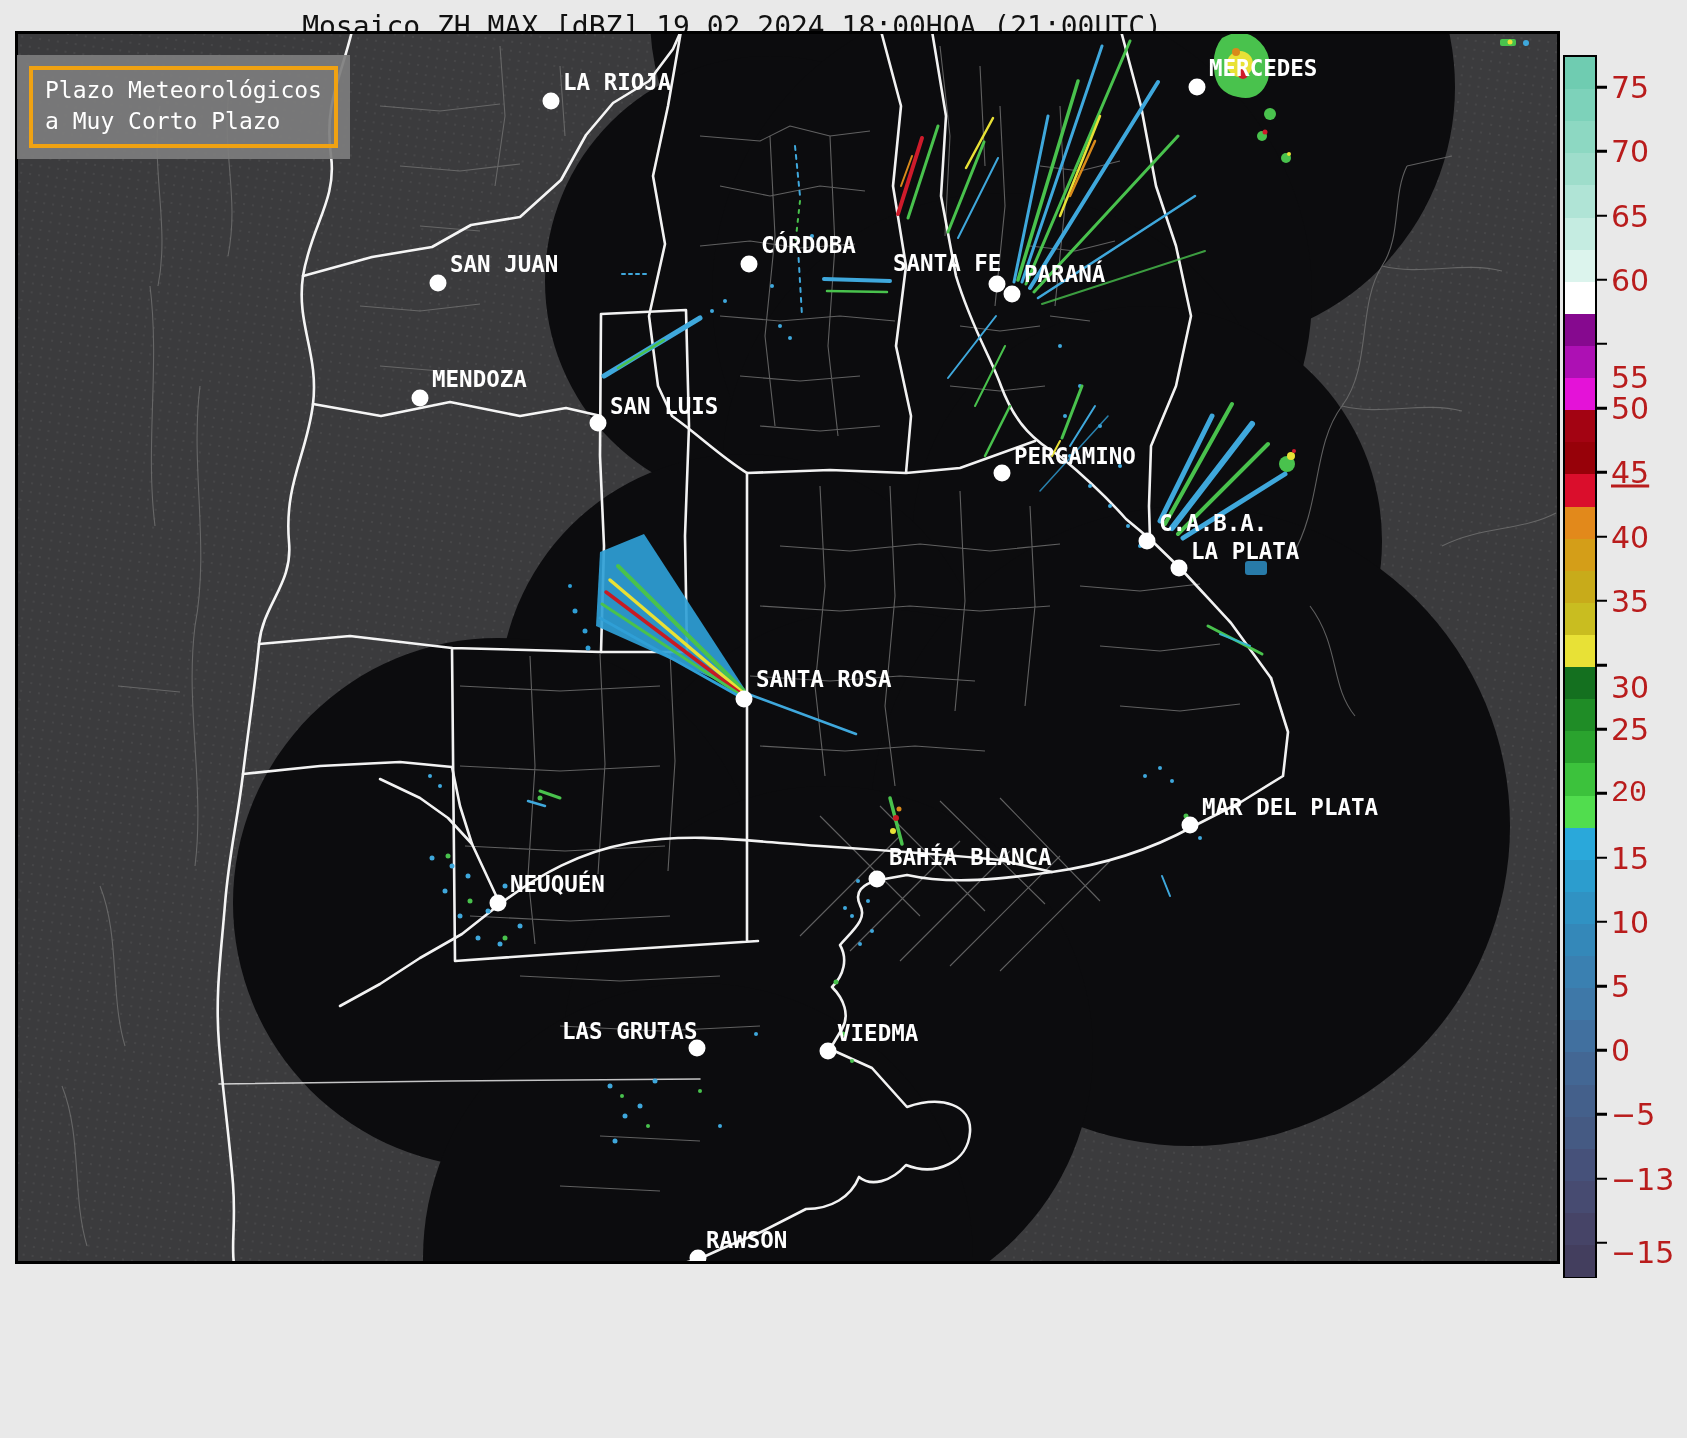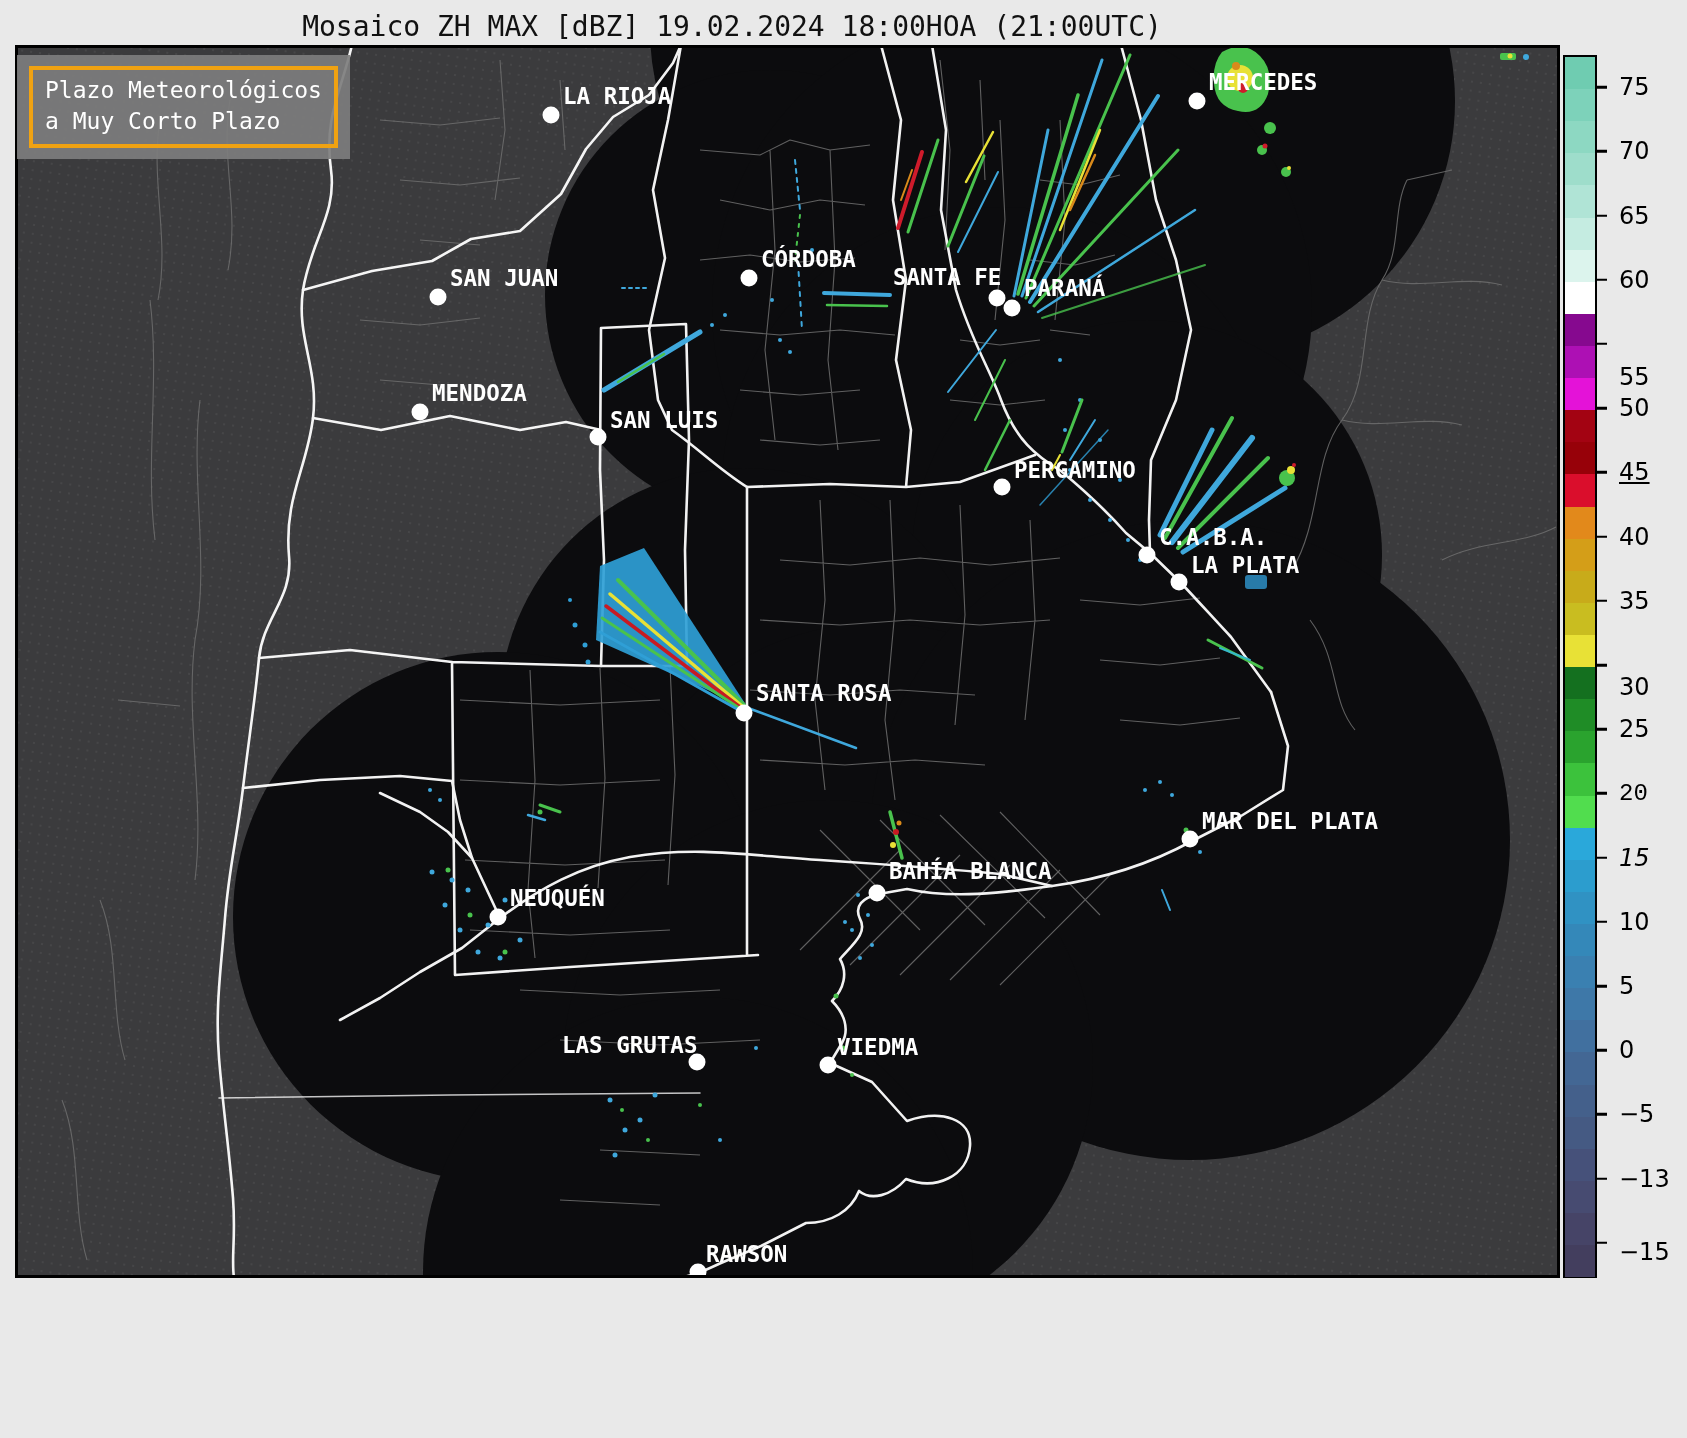--- a/index.html
+++ b/index.html
@@ -5,40 +5,40 @@
   html,body{margin:0;padding:0;}
   body{
     width:1687px;height:1438px;position:relative;overflow:hidden;
     background:#e9e9e9;font-family:"DejaVu Sans",sans-serif;
   }
   .title{
     position:absolute;top:10px;left:0;width:1464px;text-align:center;
     font-family:"DejaVu Sans Mono",monospace;font-size:28px;color:#111;
     letter-spacing:0;white-space:pre;
   }
-  .map-wrap{position:absolute;left:15px;top:45px;width:1545px;height:1233px;}
+  .map-wrap{position:absolute;left:15px;top:31px;width:1545px;height:1233px;}
   .map-wrap svg{display:block;}
   .warnbox{
     position:absolute;left:17px;top:55px;width:333px;height:104px;
     background:rgba(125,125,125,0.92);display:flex;align-items:center;justify-content:center;
   }
   .warninner{
     border:4px solid #f0a212;padding:5px 12px 7px 12px;
     font-family:"DejaVu Sans Mono",monospace;font-size:23px;line-height:31px;color:#fff;
     white-space:nowrap;
   }
   .colorbar{
     position:absolute;left:1563px;top:55px;width:30px;height:1220px;
     border:2px solid #000;display:flex;flex-direction:column;background:#fff;
   }
   .cbticks{position:absolute;left:1597px;top:55px;width:100px;height:1220px;}
   .tickmark{position:absolute;left:0;width:10px;height:2.5px;background:#000;transform:translateY(-50%);}
   .ticklabel{
-    position:absolute;left:22px;transform:translateY(-50%);
-    font-family:"DejaVu Sans",sans-serif;font-size:24px;color:#000000;
+    position:absolute;left:14px;transform:translateY(-50%);
+    font-family:"DejaVu Sans",sans-serif;font-size:30px;color:#b91c1c;
   }
   .footer{position:absolute;left:0;top:1278px;width:1687px;height:160px;background:#e9e9e9;}
   .citylabel{
     font-family:"DejaVu Sans Mono",monospace;font-weight:bold;font-size:22.5px;fill:#fff;
   }
 </style>
 </head>
 <body>
 
 <div class="title">Mosaico ZH MAX [dBZ] 19.02.2024 18:00HOA (21:00UTC)</div>
@@ -379,21 +379,21 @@
     <div class="ticklabel" style="top: 39.4737%;">40</div>
     <div class="tickmark" style="top: 44.7368%;"></div>
     <div class="ticklabel" style="top: 44.7368%;">35</div>
     <div class="tickmark" style="top: 50%;"></div>
     <div class="ticklabel" style="top: 50%; margin-top: 22px;">30</div>
     <div class="tickmark" style="top: 55.2632%;"></div>
     <div class="ticklabel" style="top: 55.2632%;">25</div>
     <div class="tickmark" style="top: 60.5263%;"></div>
     <div class="ticklabel" style="top: 60.5263%; font-family: Liberation Mono, monospace;">20</div>
     <div class="tickmark" style="top: 65.7895%;"></div>
-    <div class="ticklabel" style="top: 65.7895%; font-style: italic;">15</div>
+    <div class="ticklabel" style="top: 65.7895%;">15</div>
     <div class="tickmark" style="top: 71.0526%;"></div>
     <div class="ticklabel" style="top: 71.0526%;">10</div>
     <div class="tickmark" style="top: 76.3158%;"></div>
     <div class="ticklabel" style="top: 76.3158%;">5</div>
     <div class="tickmark" style="top: 81.5789%;"></div>
     <div class="ticklabel" style="top: 81.5789%;">0</div>
     <div class="tickmark" style="top: 86.8421%;"></div>
     <div class="ticklabel" style="top: 86.8421%;">−5</div>
     <div class="tickmark" style="top: 92.1053%;"></div>
     <div class="ticklabel" style="top: 92.1053%;">−13</div>

